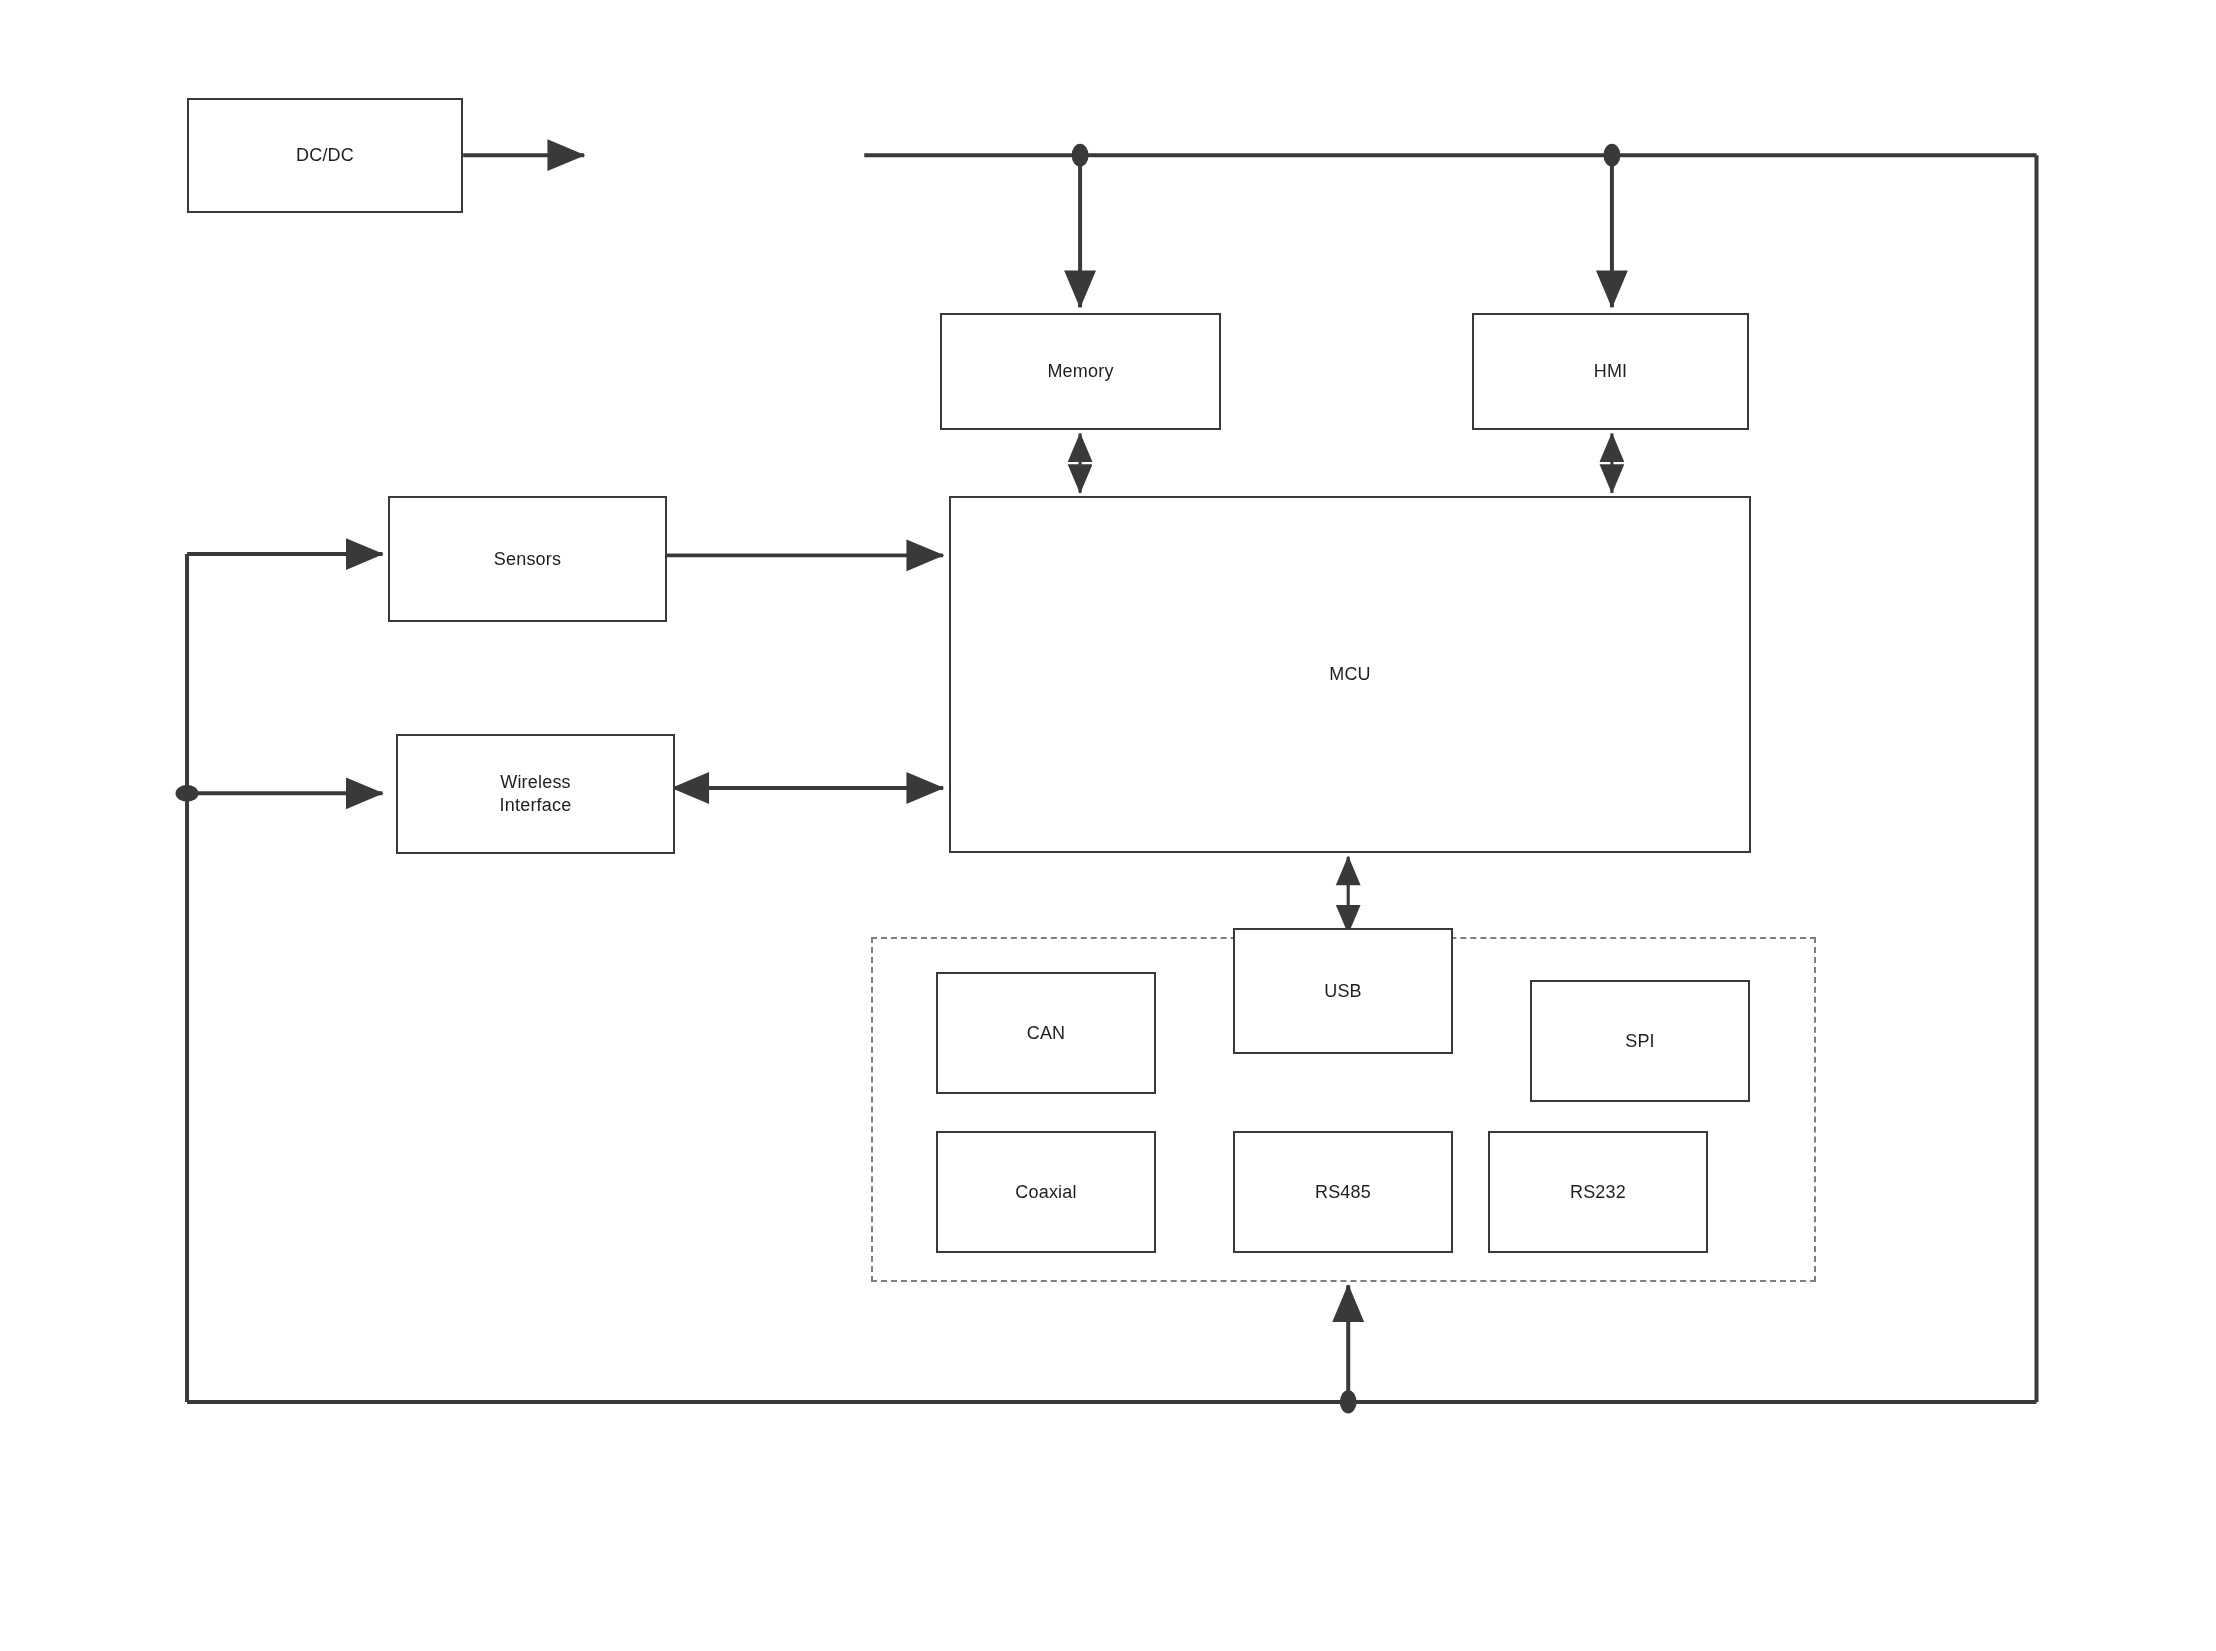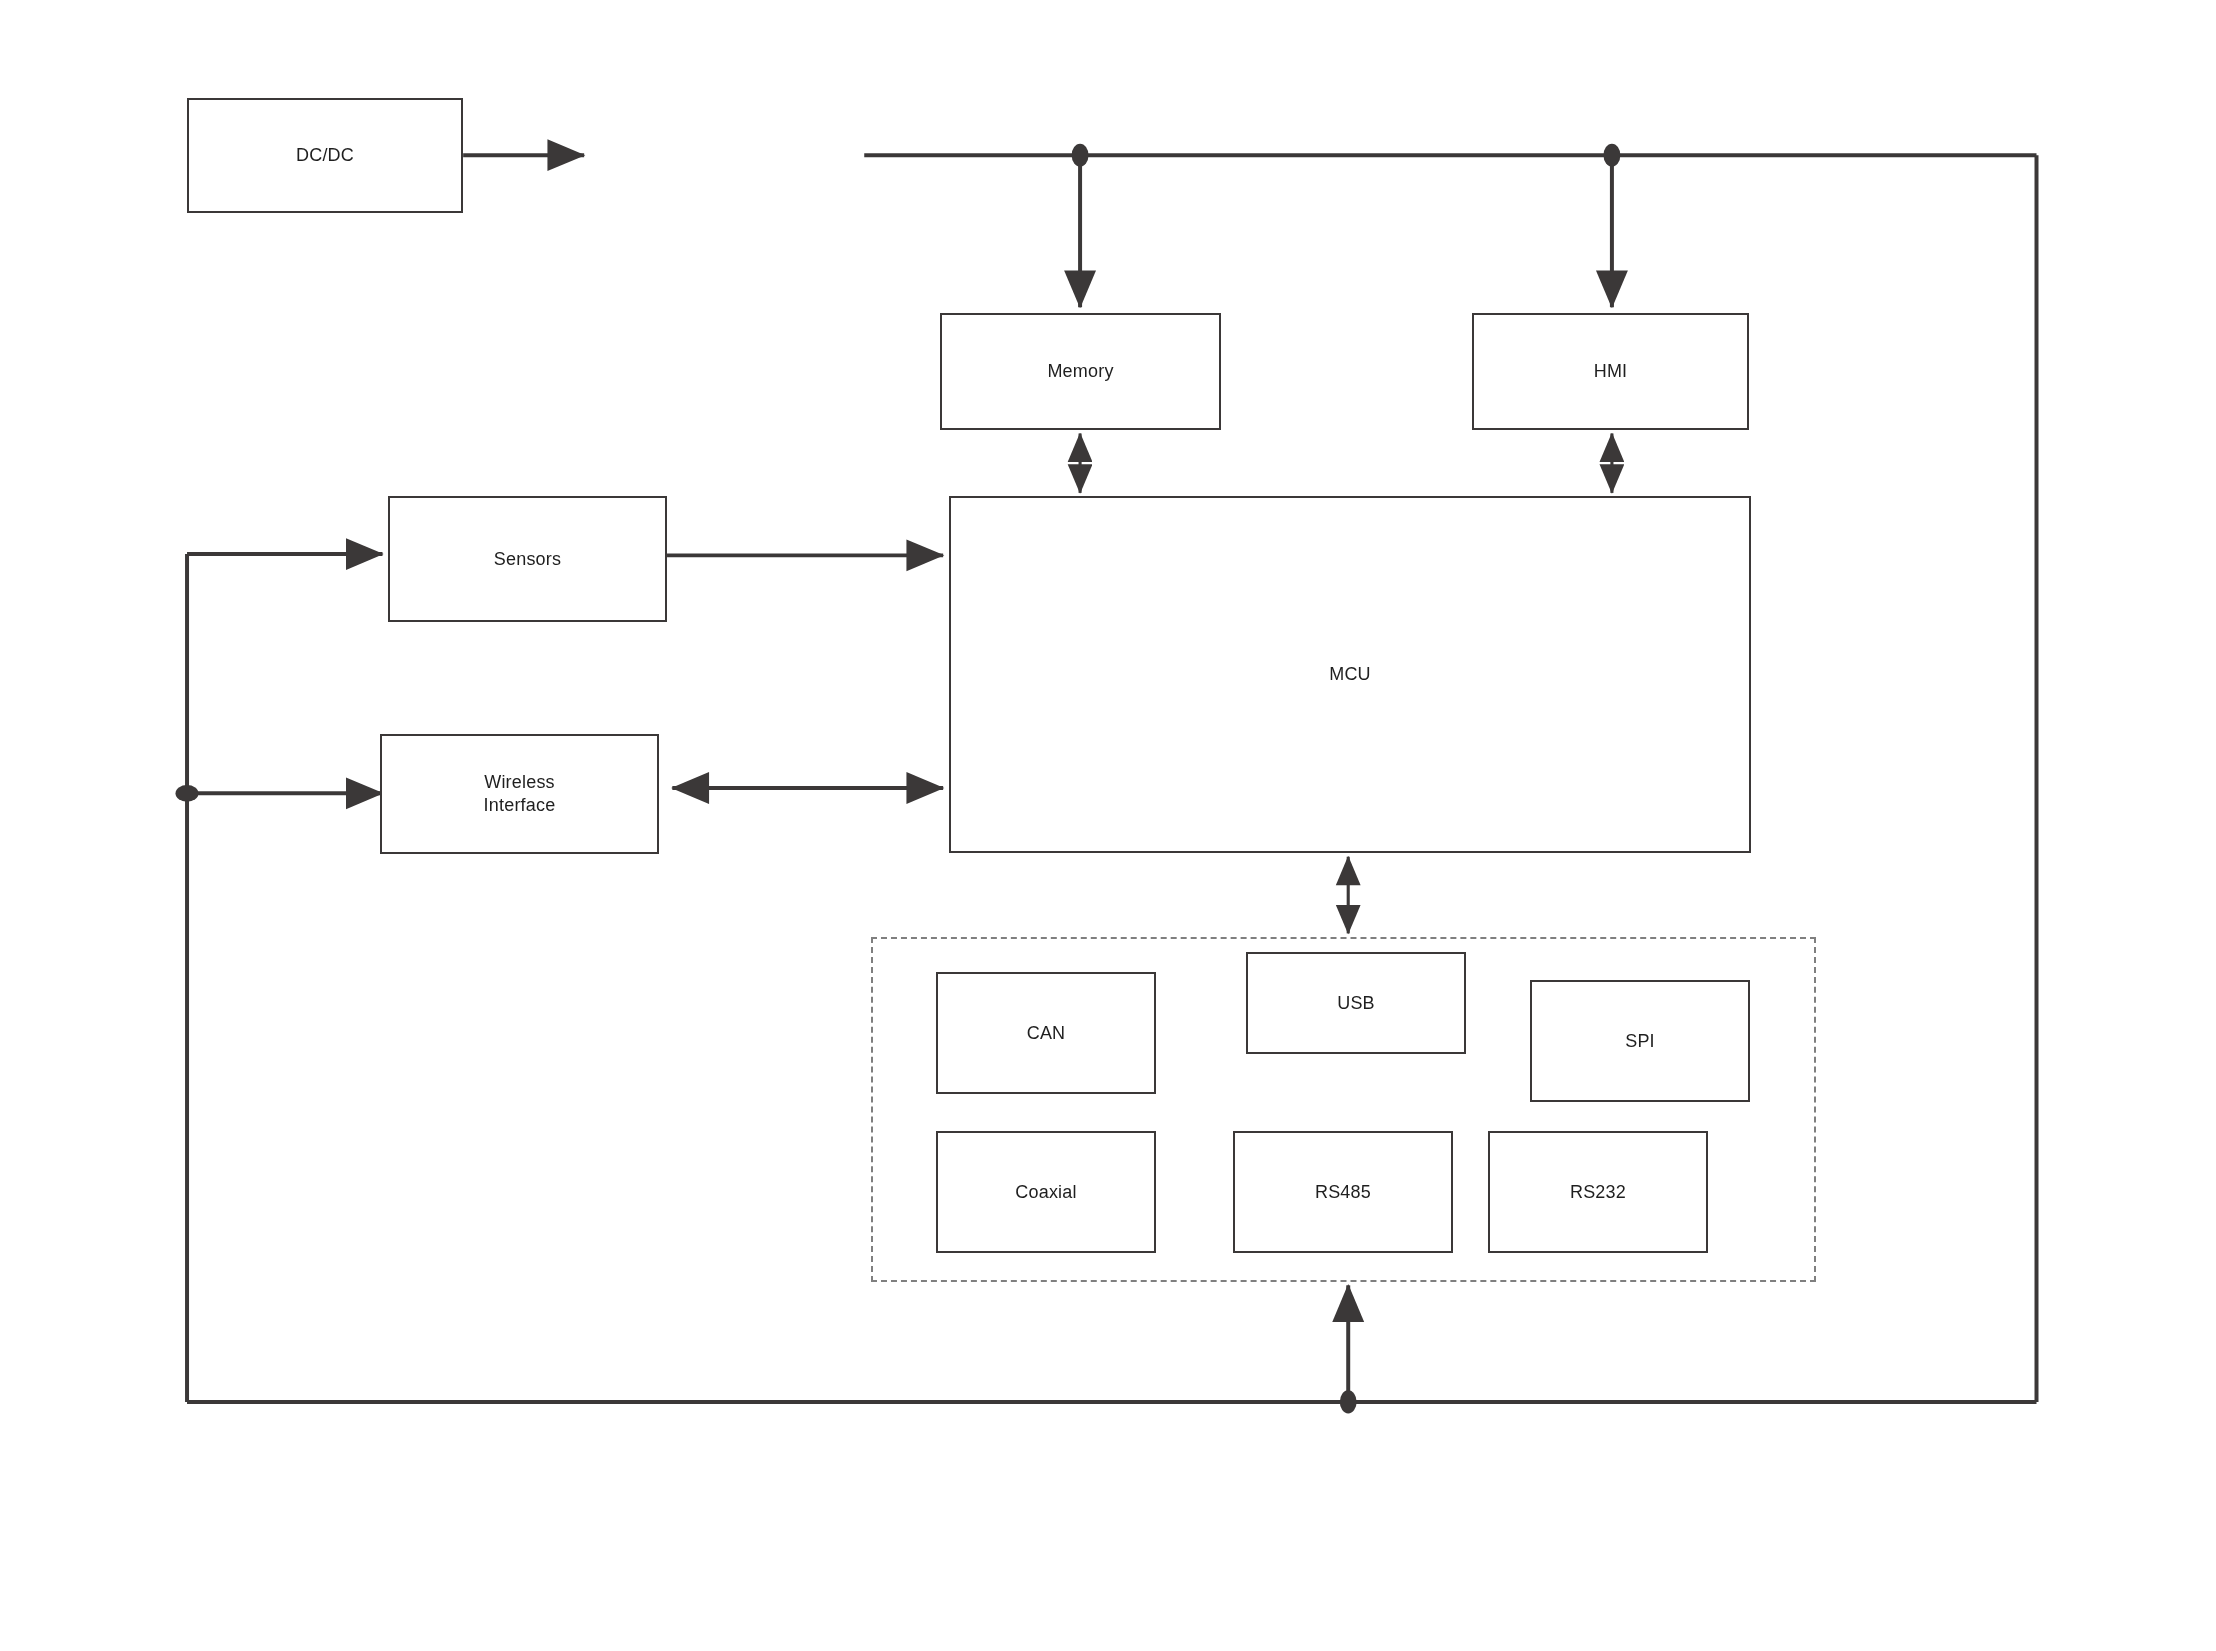--- a/index.html
+++ b/index.html
@@ -130,34 +130,34 @@
   </div>
 
   <div class="blk" style="left:1472px; top:313px; width:277px; height:117px;">
     <span class="blk-label">HMI</span>
   </div>
 
   <div class="blk" style="left:388px; top:496px; width:279px; height:126px;">
     <span class="blk-label">Sensors</span>
   </div>
 
-  <div class="blk two-line" style="left:380px; top:734px; width:279px; height:120px;">
+  <div class="blk two-line" style="left:396px; top:734px; width:279px; height:120px;">
     <span class="blk-label">Wireless
 Interface</span>
   </div>
 
   <div class="blk" style="left:949px; top:496px; width:802px; height:357px;">
     <span class="blk-label">MCU</span>
   </div>
 
   <div id="peripheral-items">
       <div class="blk" style="left: 936px; top: 972px; width: 220px; height: 122px;">
         <span class="blk-label">CAN</span>
       </div>
-      <div class="blk" style="left: 1233px; top: 952px; width: 220px; height: 102px; margin-left: 13px;">
+      <div class="blk" style="left: 1233px; top: 928px; width: 220px; height: 126px;">
         <span class="blk-label">USB</span>
       </div>
       <div class="blk" style="left: 1530px; top: 972px; width: 220px; height: 122px; margin-top: 8px;">
         <span class="blk-label">SPI</span>
       </div>
       <div class="blk" style="left: 936px; top: 1131px; width: 220px; height: 122px;">
         <span class="blk-label">Coaxial</span>
       </div>
       <div class="blk" style="left: 1233px; top: 1131px; width: 220px; height: 122px;">
         <span class="blk-label">RS485</span>

